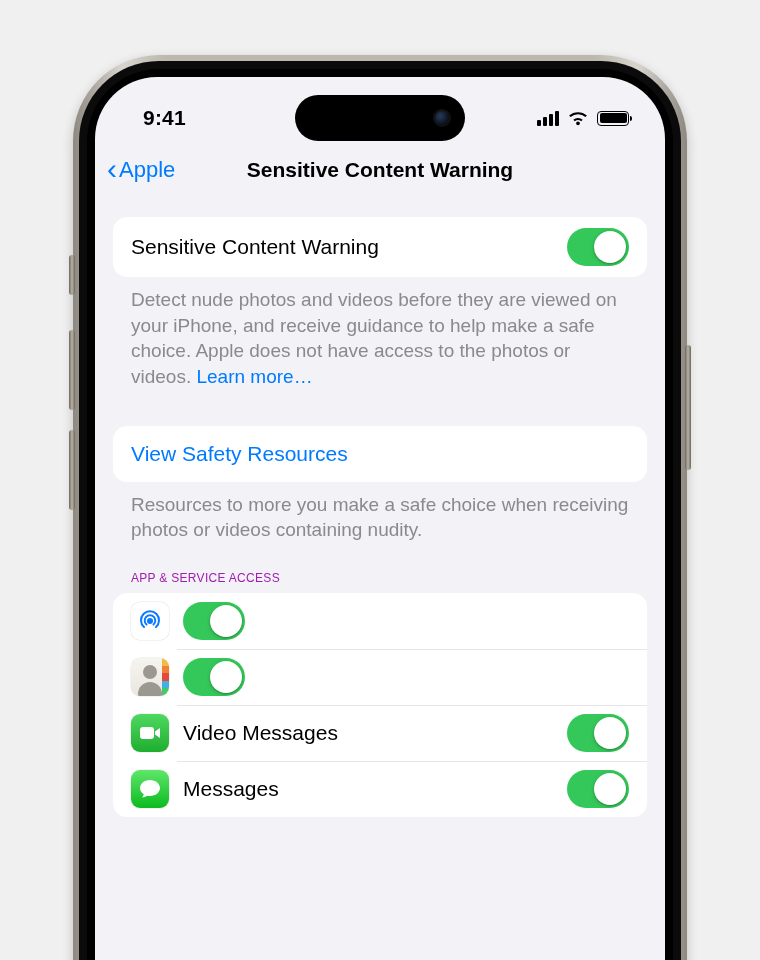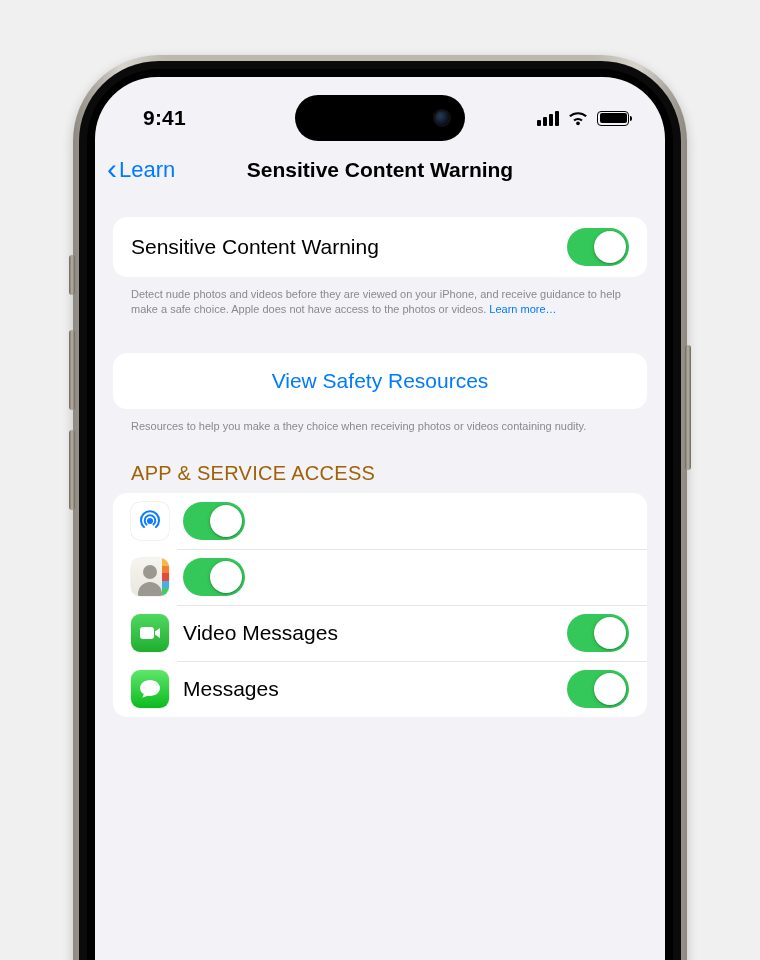--- a/index.html
+++ b/index.html
@@ -170,30 +170,30 @@
   }
   .toggle .knob {
     position:absolute; right:3px; top:3px;
     width:32px; height:32px; border-radius:50%;
     background:#fff;
     box-shadow:0 1px 2px rgba(0,0,0,.25), 0 1px 5px rgba(0,0,0,.12);
   }
 
   .footer-text {
     padding: 10px 18px 0;
-    font-size: 11px;
+    font-size: 19px;
     line-height: 1.35;
     color: #8a8a8e;
   }
   .footer-text .link { color:#007aff; }
   .section-header {
     padding: 28px 18px 8px;
-    font-size: 20px;
+    font-size: 12px;
     letter-spacing: 0.3px;
-    color:#a16207;
+    color:#a21caf;
     text-transform: uppercase;
   }
   .sp-36 { height:36px; }
 
   
   .app-icon {
     width:38px; height:38px; border-radius:9px;
     flex:0 0 auto;
     display:flex; align-items:center; justify-content:center;
     box-shadow: 0 0 0 0.5px rgba(0,0,0,.1);
@@ -244,21 +244,21 @@
         </div>
       </div>
 
       <div class="island">
           <div class="camera"></div>
         </div>
 
       <div class="navbar">
         <div class="back-btn">
           <span class="chev">‹</span>
-          <span>Learn</span>
+          <span>Apple</span>
         </div>
         <div class="nav-title">Sensitive Content Warning</div>
       </div>
 
       <div class="content">
 
         <div class="cell-group">
           <div class="cell" style="min-height:60px;">
             <div class="label">Sensitive Content Warning</div>
             <div class="toggle">
@@ -266,25 +266,25 @@
               </div>
           </div>
         </div>
         <div class="footer-text">
           <span>Detect nude photos and videos before they are viewed on your iPhone, and receive guidance to help make a safe choice. Apple does not have access to the photos or videos. </span><span class="link">Learn more…</span>
         </div>
 
         <div class="sp-36"></div>
 
         <div class="cell-group">
-          <div class="cell" style="min-height:56px;text-align:center;">
+          <div class="cell" style="min-height:56px;">
             <div class="label link">View Safety Resources</div>
           </div>
         </div>
-        <div class="footer-text">Resources to help you make a they choice when receiving photos or videos containing nudity.</div>
+        <div class="footer-text">Resources to more you make a safe choice when receiving photos or videos containing nudity.</div>
 
         <div class="section-header">APP &amp; SERVICE ACCESS</div>
         <div class="cell-group">
 
           <div class="cell">
             <div class="app-icon airdrop">
               <svg width="30" height="30" viewBox="0 0 30 30">
                   <g fill="none" stroke="#0a7aff" stroke-width="2" stroke-linecap="round">
                     <circle cx="15" cy="15" r="3" fill="#0a7aff" stroke="none"></circle>
                     <path d="M9 21a9 9 0 1 1 12 0"></path>

